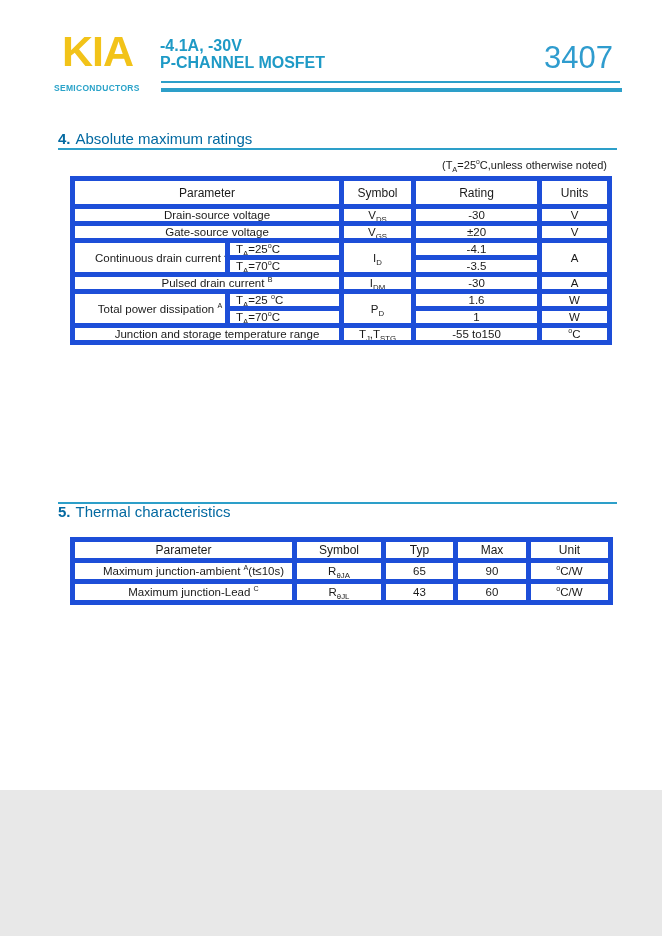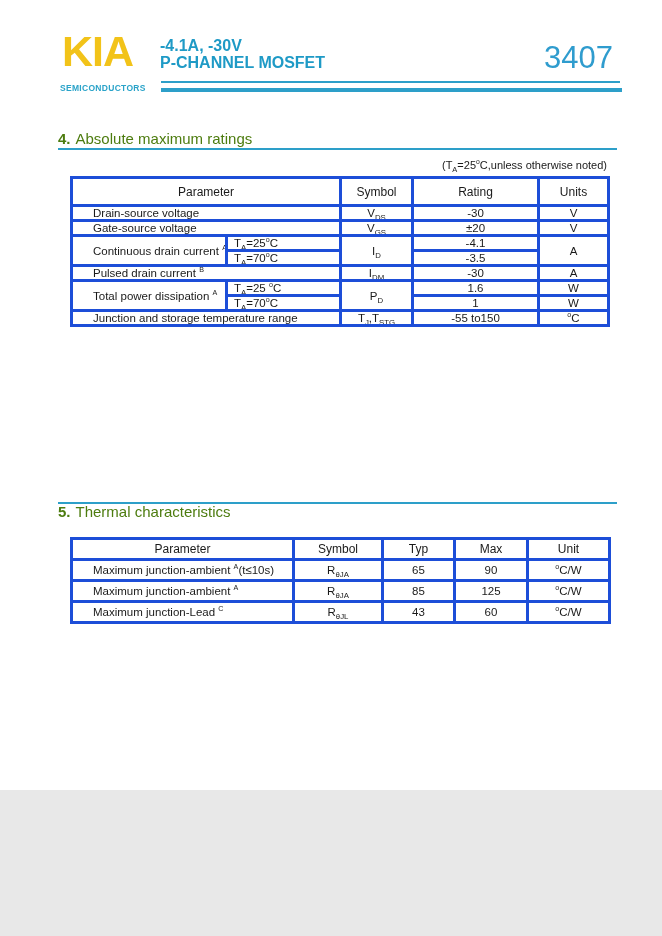--- a/index.html
+++ b/index.html
@@ -16,60 +16,60 @@
   sup { font-size:0.62em; vertical-align:super; line-height:0; }
   sub { font-size:0.68em; vertical-align:sub; line-height:0; }
 
   
   .logo {
     position:absolute; left:62px; top:28px;
     font-size:43px; font-weight:bold; letter-spacing:-1px;
     color:#F2C319; line-height:1.1;
   }
   .logo-sub {
-    position:absolute; left:60px; top:83px;
+    position:absolute; left:54px; top:83px;
     font-size:8.5px; letter-spacing:0.3px;
     color:#2AA3C9; font-weight:bold;
   }
   .subtitle {
     position:absolute; left:160px; top:37px;
     color:#1E9AC6; font-weight:bold;
     font-size:16px; line-height:17px;
   }
   .part-number {
     position:absolute; right:49px; top:42px;
     color:#2F9CCE; font-size:31px; line-height:1;
   }
   .rule-thin  { position:absolute; left:161px; top:81px; width:459px; height:2px; background:#2D9FC9; }
   .rule-thick { position:absolute; left:161px; top:88px; width:461px; height:4px; background:#2D9FC9; }
 
   
   .sec {
     position:absolute; left:58px;
-    color:#4d7c0f; font-size:15px; font-weight:normal; line-height:18px;
+    color:#0369a1; font-size:15px; font-weight:normal; line-height:18px;
   }
   .sec .secnum { font-weight:bold; margin-right:5px; }
   .sec-rule { position:absolute; left:58px; width:559px; height:2px; background:#2D9FC9; }
 
   .note {
     position:absolute; right:55px; top:159px;
     font-size:11px; color:#1a1a1a;
   }
 
   
   table { border-collapse:collapse; table-layout:fixed; position:absolute; left:70px; }
-  td, th { border:3px solid #1d4ed8; font-size:11.5px; font-weight:normal; overflow:hidden; white-space:nowrap; }
+  td, th { border:5px solid #1d4ed8; font-size:11.5px; font-weight:normal; overflow:hidden; white-space:nowrap; }
   th { font-size:12px; }
   .t1 { top:176px; width:537px; }
   .t1 tr { height:15px; }
   .t1 tr.head { height:28px; }
   .t2 { top:537px; width:538px; }
   .t2 tr { height:21px; }
   .c  { text-align:center; }
-  .pl { text-align:left; padding-left:20px; }
+  .pl { text-align:center; padding-left:20px; }
   .cond { text-align:left; padding-left:6px;margin-top:12px; }
 
   
   .foot-rule { position:absolute; left:57px; top:862px; width:556px; height:2px; background:#2D9FC9; }
   .foot-page { position:absolute; left:292px; top:866px; width:60px; text-align:center;
                color:#1D9AC8; font-size:10.5px; font-weight:bold; }
   .foot-rev  { position:absolute; left:483px; top:866px;
                color:#1D9AC8; font-size:10.5px; font-weight:bold; }
 </style>
 </head>
@@ -180,27 +180,20 @@
       <th>Unit</th>
     </tr>
     <tr>
       <td class="pl">Maximum junction-ambient <sup>A</sup>(t≤10s)</td>
       <td class="c">R<sub>θJA</sub></td>
       <td class="c">65</td>
       <td class="c">90</td>
       <td class="c"><sup>o</sup>C/W</td>
     </tr>
     <tr>
-      <td class="pl">Maximum junction-ambient <sup>A</sup></td>
-      <td class="c">R<sub>θJA</sub></td>
-      <td class="c">85</td>
-      <td class="c">125</td>
-      <td class="c"><sup>o</sup>C/W</td>
-    </tr>
-    <tr>
       <td class="pl">Maximum junction-Lead <sup>C</sup></td>
       <td class="c">R<sub>θJL</sub></td>
       <td class="c">43</td>
       <td class="c">60</td>
       <td class="c"><sup>o</sup>C/W</td>
     </tr>
   </tbody>
     </table>
 
   <div class="foot-rule"></div>

